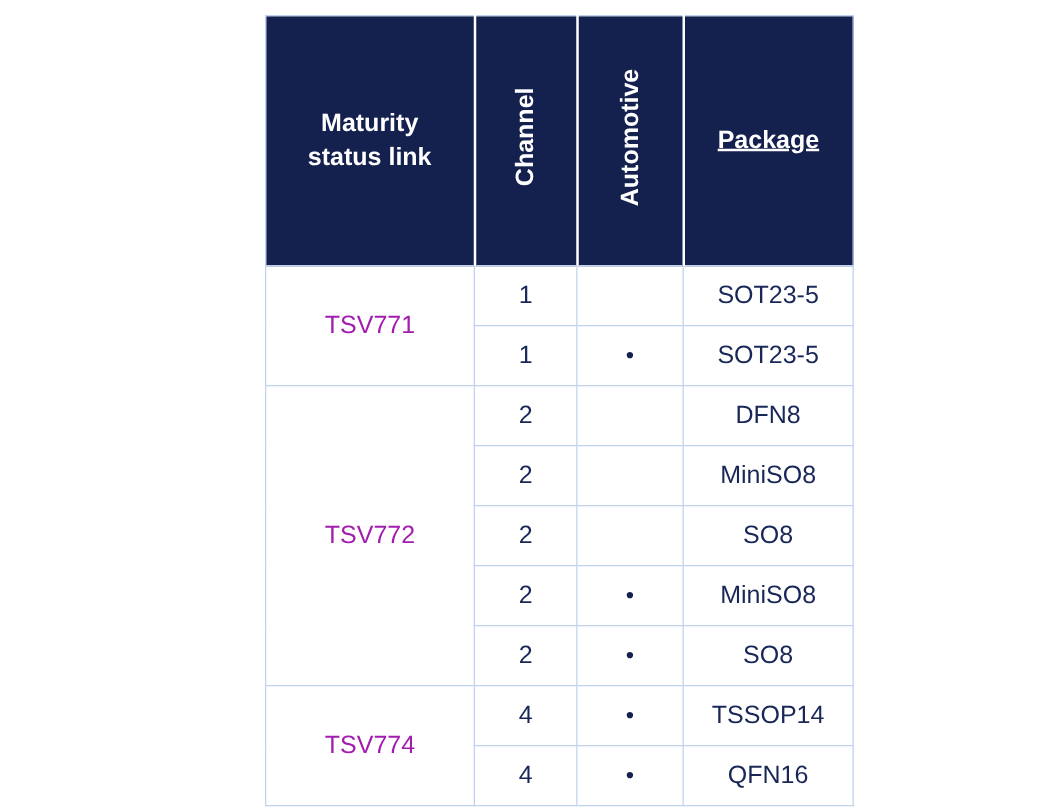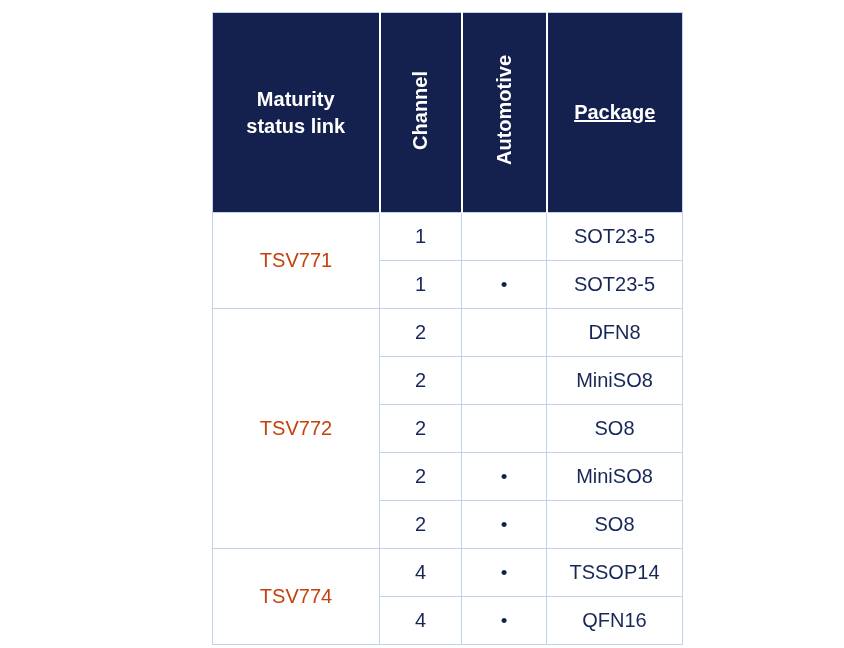--- a/index.html
+++ b/index.html
@@ -57,21 +57,21 @@
   td {
     border: 1px solid #c0d2ee;
     height: 47px;
     text-align: center;
     vertical-align: middle;
     font-size: 20px;
     color: #182757;
     padding: 0;
   }
   td.part-cell {
-    color: #c2410c;
+    color: #a21caf;
     cursor: pointer;
   }
   td.auto-cell {
     font-size: 19px;
     color: #14204e;
   }
 </style>
 </head>
 <body>
 

